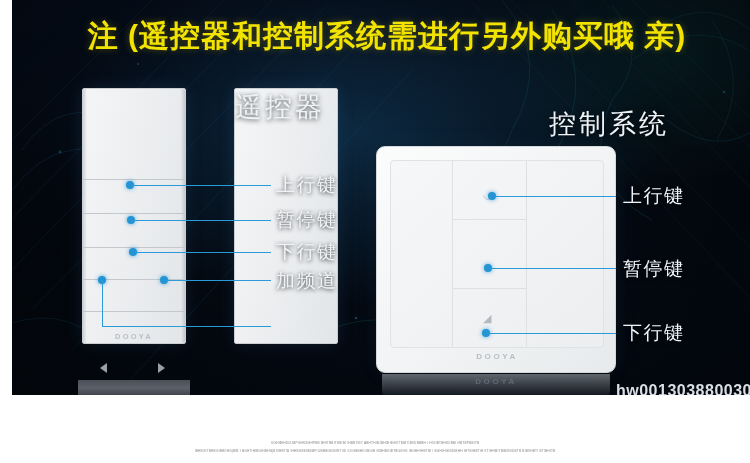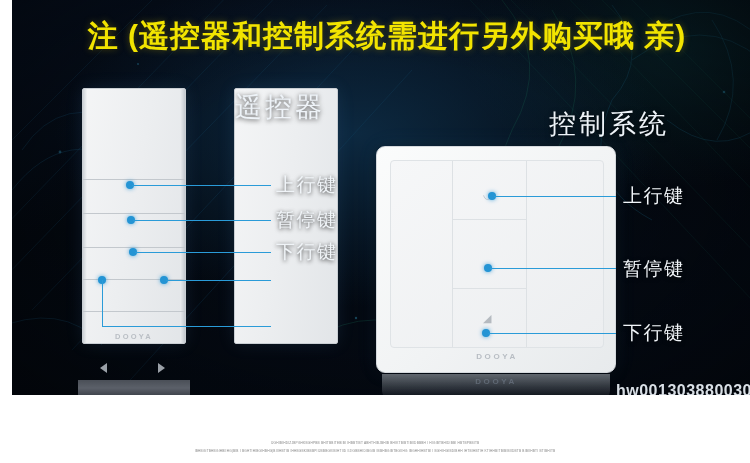--- a/index.html
+++ b/index.html
@@ -251,20 +251,21 @@
     <div class="cdot" style="left:115px; top:216px;"></div>
     <div class="cline" style="left:121px; top:220px; width:138px;"></div>
     <div class="clabel" style="left:264px; top:207px;">暂停键</div>
 
     <div class="cdot" style="left:117px; top:248px;"></div>
     <div class="cline" style="left:123px; top:252px; width:136px;"></div>
     <div class="clabel" style="left:264px; top:239px;">下行键</div>
 
     <div class="cdot" style="left:148px; top:276px;"></div>
     <div class="cline" style="left:154px; top:280px; width:105px;"></div>
+    <div class="clabel" style="left:264px; top:268px;">加频道</div>
 
     <div class="cdot" style="left:86px; top:276px;"></div>
     <div class="cvert" style="left:90px; top:280px; height:46px;"></div>
     <div class="cline" style="left:90px; top:326px; width:169px;"></div>
 
     <div class="panel-wrap">
       <div class="panel">
         <div class="panel-inner">
           <div class="pdivv v1"></div>
           <div class="pdivv v2"></div>

